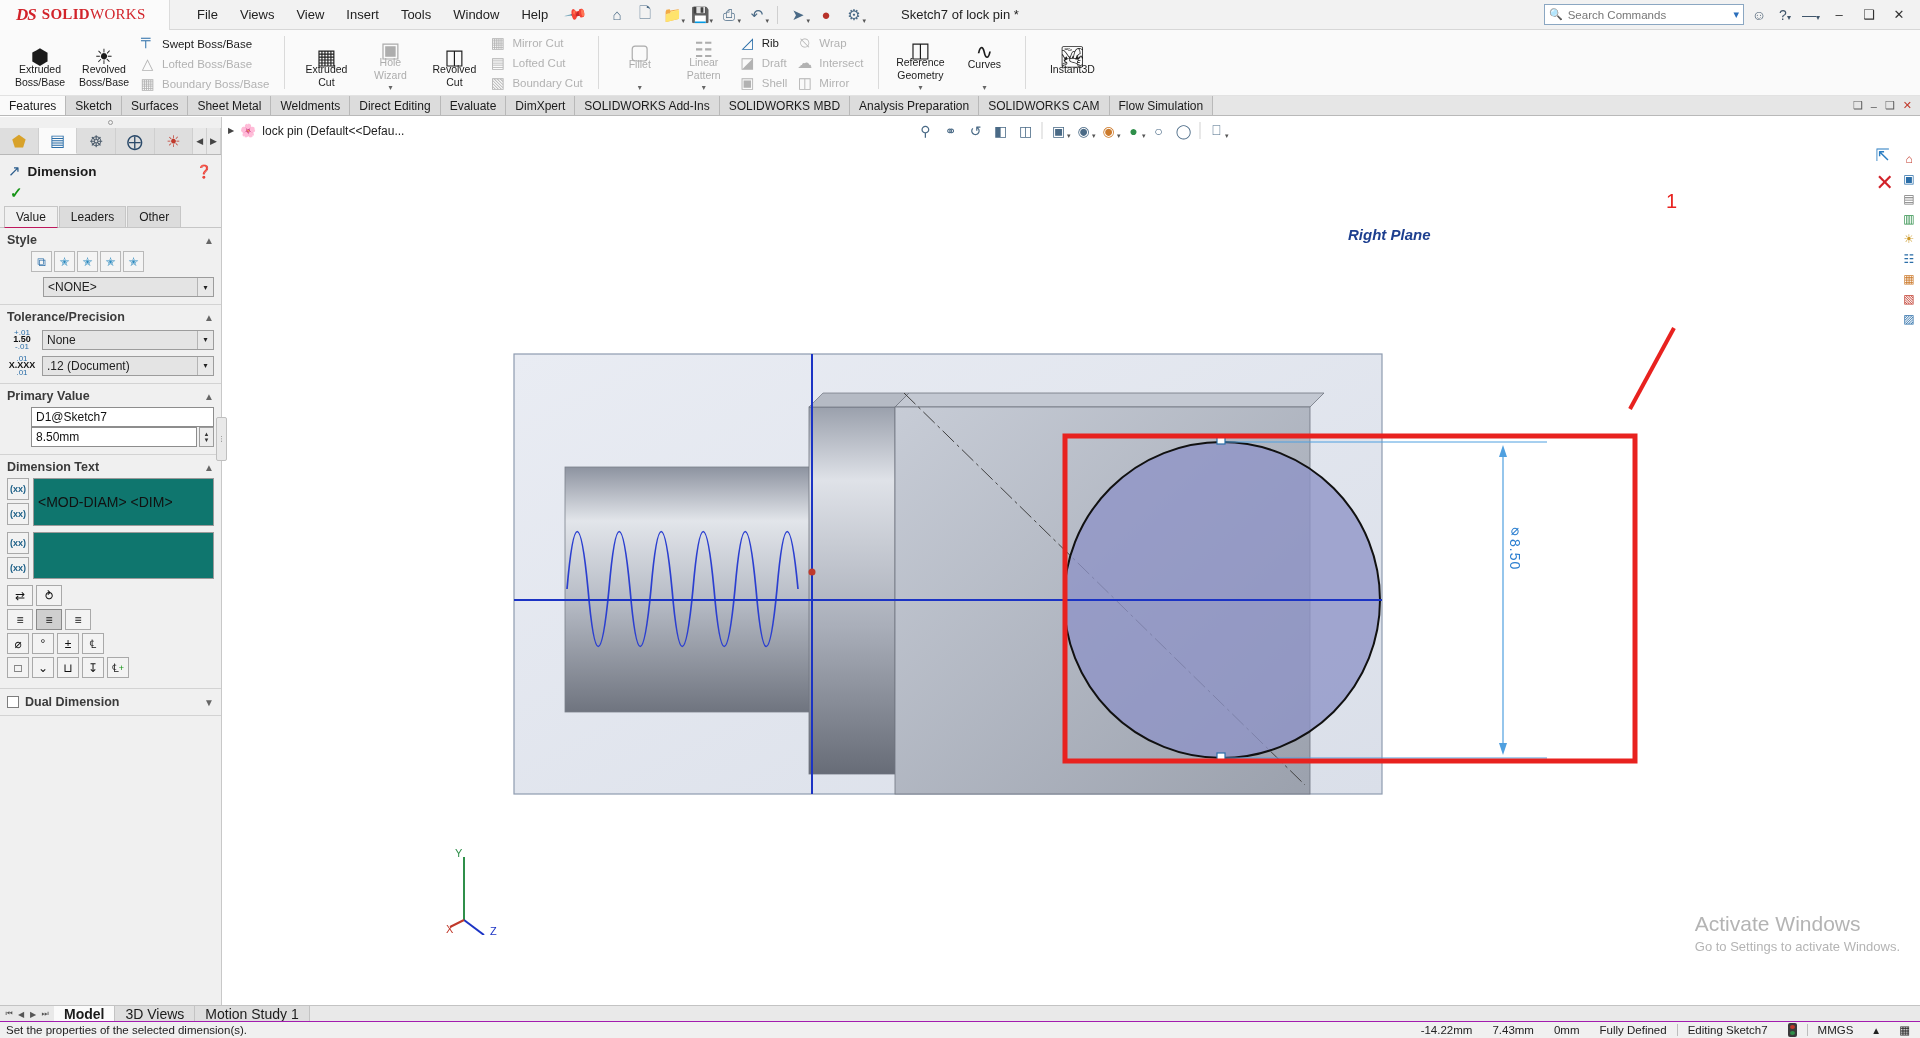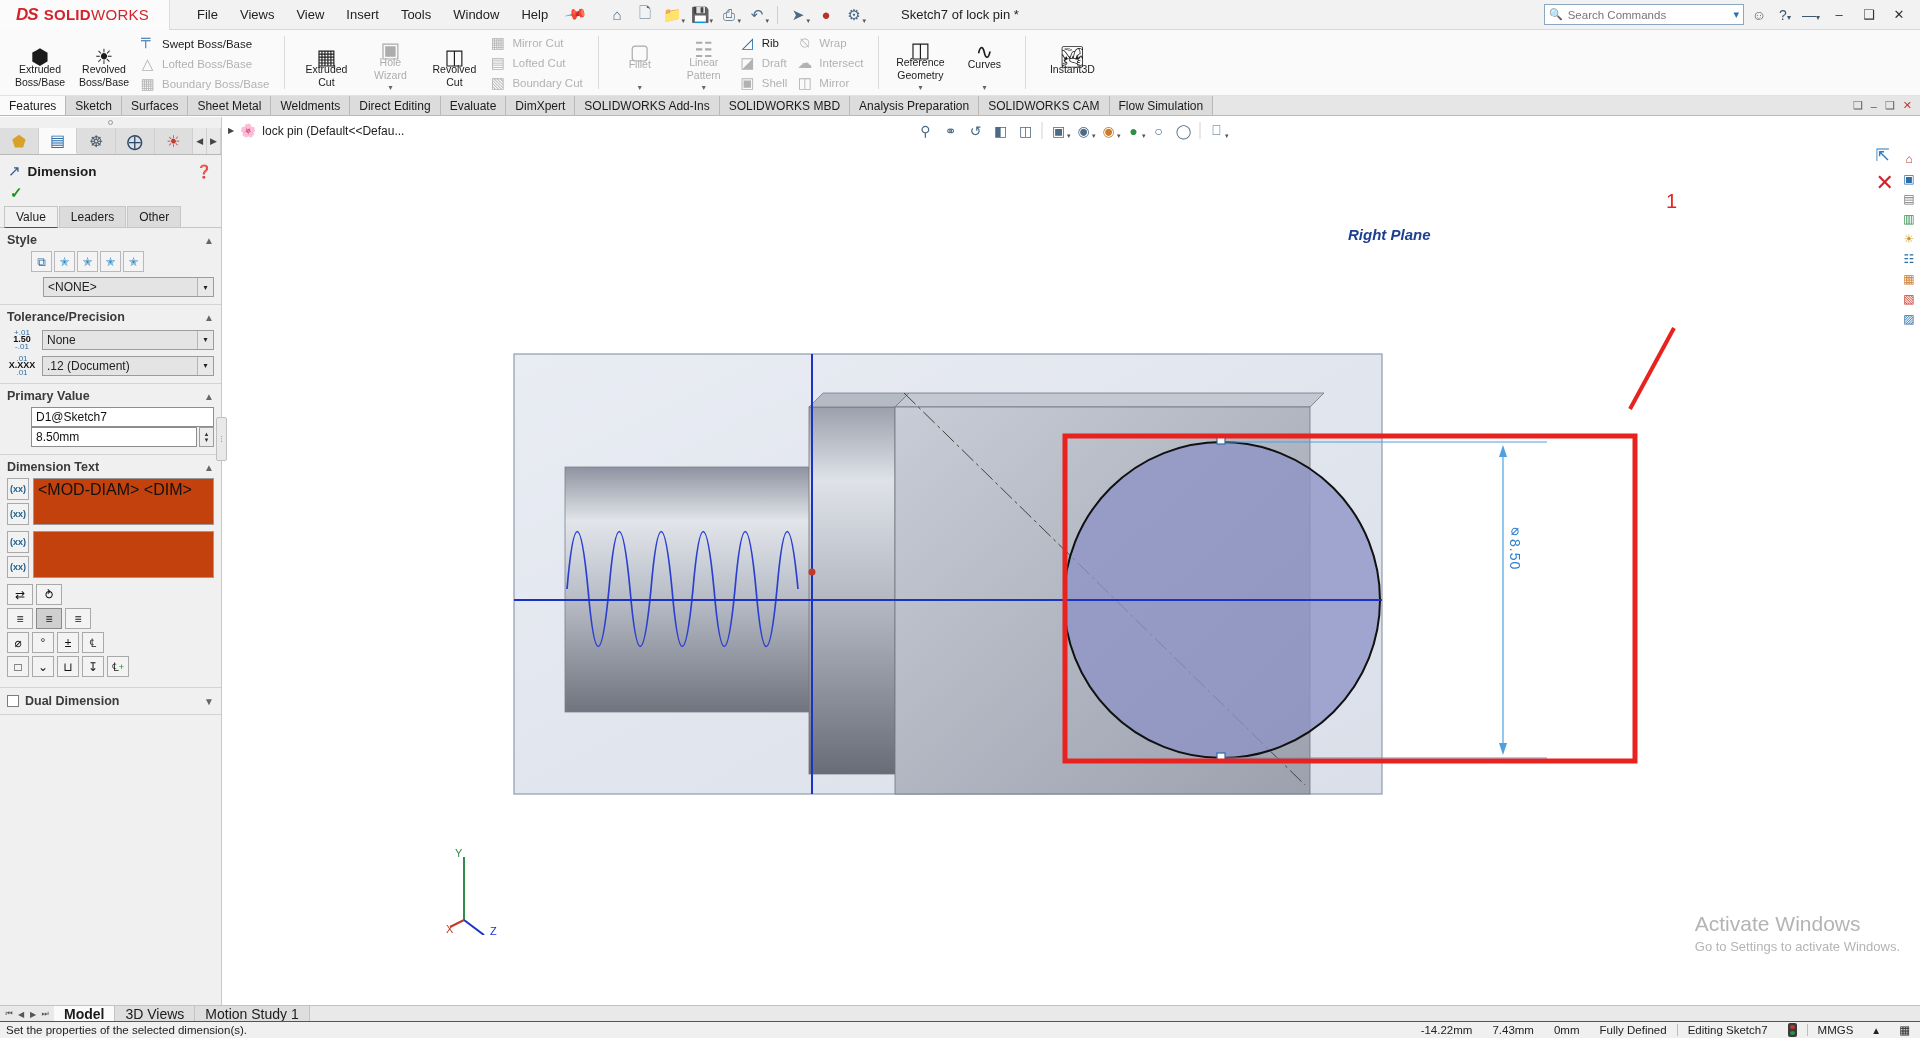--- a/index.html
+++ b/index.html
@@ -16,21 +16,21 @@
   
   .titlebar {
     height: 30px; background: #f2f2f2;
     border-bottom: 1px solid #d7d7d7;
     display: flex; align-items: center;
     position: relative;
   }
   .logo-box {
     width: 170px; height: 30px; background: #fbfbfb;
     border-right: 1px solid #dcdcdc;
-    display: flex; align-items: center; padding-left: 16px; gap: 6px;
+    display: flex; align-items: center; padding-left: 16px; gap: 6px; font-family: Liberation Serif, serif;
   }
   .logo-3ds {
     font-weight: bold; font-size: 17px; color: #d2232a;
     font-style: italic; letter-spacing: -1px;
   }
   .logo-sw { font-size: 15px; font-weight: bold; color: #d2232a; letter-spacing: .3px; }
   .logo-sw .light { font-weight: normal; }
   .menubar { display: flex; align-items: center; margin-left: 16px; gap: 0; }
   .menubar .mi {
     padding: 4px 11px; font-size: 13px; color: #222; cursor: default;
@@ -177,22 +177,22 @@
           font-size:6px; line-height:6px; color:#333; }
 
   .dimtext-row { display: flex; gap: 4px; margin-bottom: 6px; }
   .dimtext-row .btncol { display: flex; flex-direction: column; gap: 3px; }
   .dimtext-row .tbtn {
     width: 22px; height: 22px; border: 1px solid #a9a9a9; background: #f2f2f2;
     display: flex; align-items: center; justify-content: center;
     font-size: 9px; color: #1a5e86; font-weight: bold;
   }
   .dimtext-row .tarea {
-    flex: 1; border: 1px solid #9a9a9a; background: #c2410c; min-height: 47px;
-    font-size: 16px; padding: 2px 4px; color: #111;
+    flex: 1; border: 1px solid #9a9a9a; background: #0f766e; min-height: 47px;
+    font-size: 14px; padding: 15px 4px; color: #111;
   }
   .symrow { display: flex; gap: 3px; margin-bottom: 3px; }
   .sbtn {
     width: 22px; height: 21px; border: 1px solid #a9a9a9; background: #f3f3f3;
     display: flex; align-items: center; justify-content: center; font-size: 12px; color: #111;
   }
   .sbtn.wide { width: 26px; }
   .sbtn.active { background: #cfcfcf; border-color: #8a8a8a; }
   .chkrow { display: flex; align-items: center; gap: 6px; padding: 6px 7px; border-bottom:1px solid #d3d3d3; }
   .chkbox { width: 12px; height: 12px; border: 1px solid #7d7d7d; background: #fff; }

